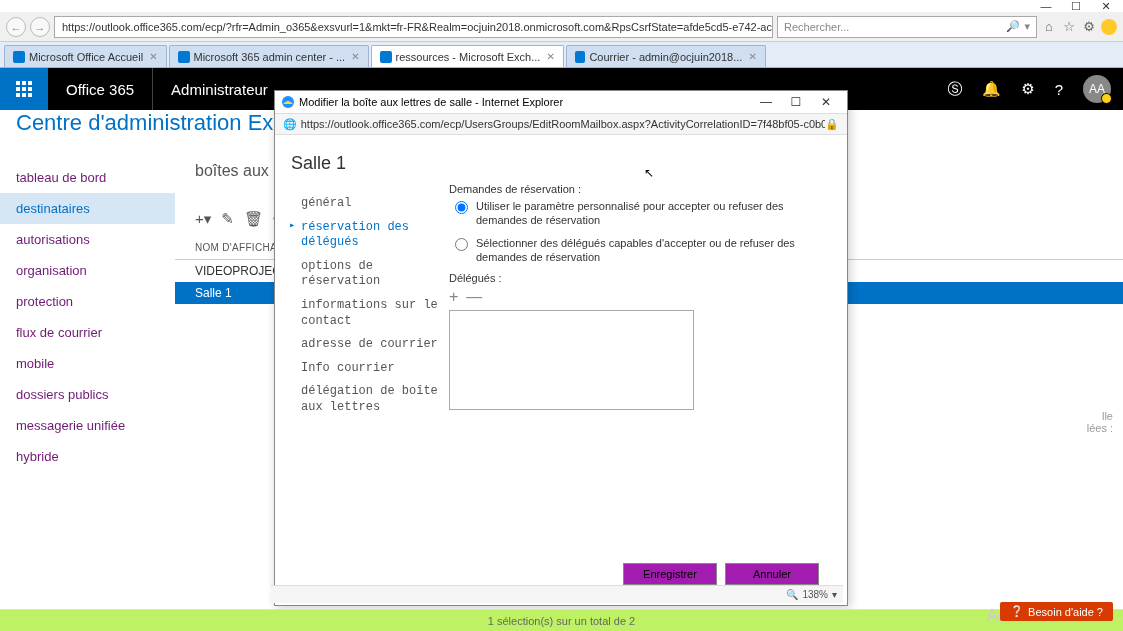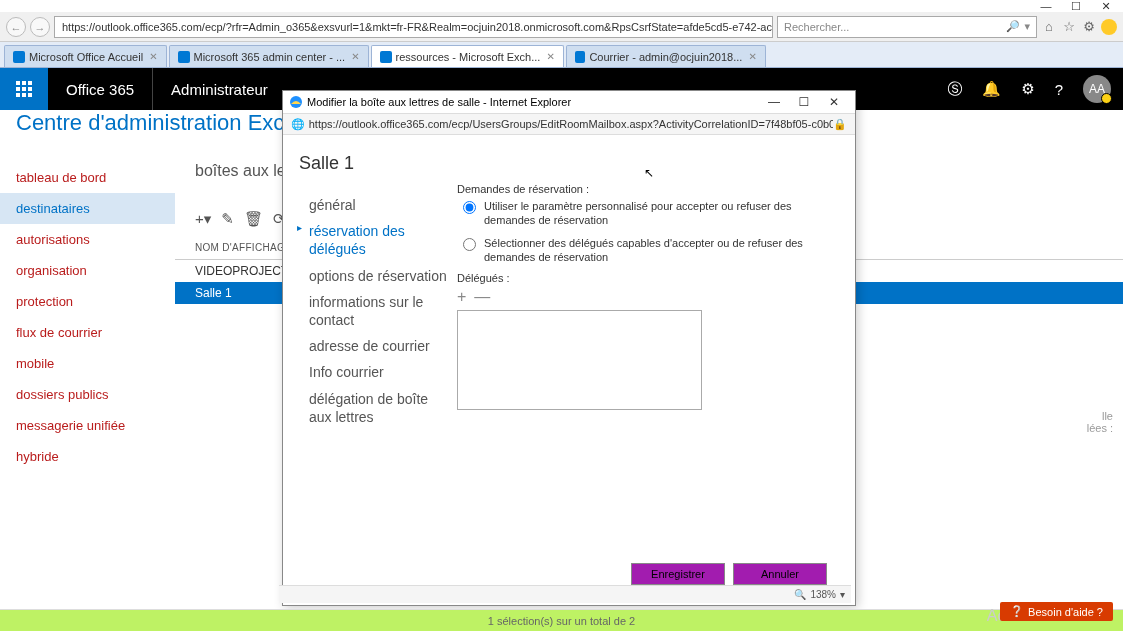--- a/index.html
+++ b/index.html
@@ -34,45 +34,45 @@
 .o365-title { padding: 0 18px; font-size: 15px; flex: 1; }
 .o365-icons { display: flex; align-items: center; gap: 20px; padding-right: 12px; }
 .o365-icons .ico { color: #fff; font-size: 15px; }
 .o365-avatar { width: 28px; height: 28px; border-radius: 50%; background: #888; color: #fff; display: flex; align-items: center; justify-content: center; font-size: 12px; position: relative; }
 .o365-avatar::after { content: ""; position: absolute; bottom: -1px; right: -1px; width: 9px; height: 9px; background: #fcd116; border-radius: 50%; border: 1px solid #000; }
 
 
 .eac-body { position: absolute; top: 110px; left: 0; right: 0; bottom: 0; display: flex; }
 .eac-header { position: absolute; top: 0; left: 16px; font-size: 22px; color: #0072c6; font-weight: 300; }
 .eac-sidebar { width: 175px; padding-top: 52px; }
-.eac-sidebar .item { padding: 8px 16px; font-size: 13px; color: #b91c1c; cursor: pointer; }
+.eac-sidebar .item { padding: 8px 16px; font-size: 13px; color: #701a75; cursor: pointer; }
 .eac-sidebar .item.active { background: #d7e6f4; color: #0072c6; }
 .eac-content { flex: 1; padding-top: 52px; }
 .eac-subtitle { font-size: 16px; color: #555; font-weight: 300; padding-left: 20px; }
 .eac-toolbar { margin-top: 30px; padding-left: 20px; display: flex; gap: 10px; color: #555; font-size: 15px; }
 .eac-toolbar span { cursor: pointer; }
 .eac-table { margin-top: 8px; }
 .eac-th { font-size: 10px; color: #555; padding: 6px 20px; border-bottom: 1px solid #ccc; letter-spacing: 0.3px; }
 .eac-row { font-size: 12px; padding: 4px 20px; color: #333; }
 .eac-row.sel { background: #0072c6; color: #fff; }
 
 .eac-right-hint { position: absolute; right: 10px; top: 300px; font-size: 11px; color: #999; text-align: right; }
 
 
-.modal { position: absolute; top: 90px; left: 282px; width: 574px; height: 516px; background: #fff; border: 1px solid #888; box-shadow: 2px 2px 10px rgba(0,0,0,0.2); }
+.modal { position: absolute; top: 90px; left: 274px; width: 574px; height: 516px; background: #fff; border: 1px solid #888; box-shadow: 2px 2px 10px rgba(0,0,0,0.2); }
 .modal-title { height: 22px; display: flex; align-items: center; padding: 0 6px; font-size: 11px; background: #fff; }
 .modal-title .mi { width: 14px; height: 14px; margin-right: 4px; display: inline-block; }
 .modal-title .spacer { flex: 1; }
 .modal-title .wc { width: 30px; text-align: center; color: #333; font-size: 12px; cursor: pointer; }
 .modal-url { height: 22px; border-top: 1px solid #ddd; border-bottom: 1px solid #ddd; display: flex; align-items: center; padding: 0 8px; font-size: 11px; color: #333; overflow: hidden; white-space: nowrap; background: #f5f5f5; }
 .modal-url .lock { margin-left: auto; color: #888; font-size: 11px; }
 .modal-body { display: flex; height: calc(100% - 44px - 30px - 20px); padding: 18px 10px 10px 16px; }
 .modal-room-title { font-size: 18px; color: #333; font-weight: 300; margin-bottom: 18px; }
 .modal-left { width: 150px; }
-.modal-left .nav { font-size: 14px; color: #555; padding: 4px 0 4px 10px; cursor: pointer; line-height: 1.3; }
+.modal-left .nav { font-size: 12px; color: #555; padding: 4px 0 4px 10px; cursor: pointer; line-height: 1.3; font-family: Liberation Mono, monospace; }
 .modal-left .nav.active { color: #0072c6; position: relative; }
 .modal-left .nav.active::before { content: "▸"; position: absolute; left: -2px; top: 3px; font-size: 10px; color: #0072c6; }
 .modal-right { flex: 1; padding-left: 8px; font-size: 11px; color: #333; }
 .modal-right .lbl { margin-bottom: 4px; }
 .modal-right .radio-row { display: flex; align-items: flex-start; gap: 8px; margin-bottom: 8px; padding-left: 6px; }
 .modal-right .radio-row input { margin-top: 2px; }
 .modal-right .radio-row label { line-height: 1.3; }
 .delegates-box { width: 245px; height: 100px; border: 1px solid #aaa; margin-top: 4px; }
 .btn-row { display: flex; gap: 8px; color: #888; font-size: 16px; margin: 4px 0; }
 .modal-footer { position: absolute; bottom: 20px; right: 28px; display: flex; gap: 8px; }

